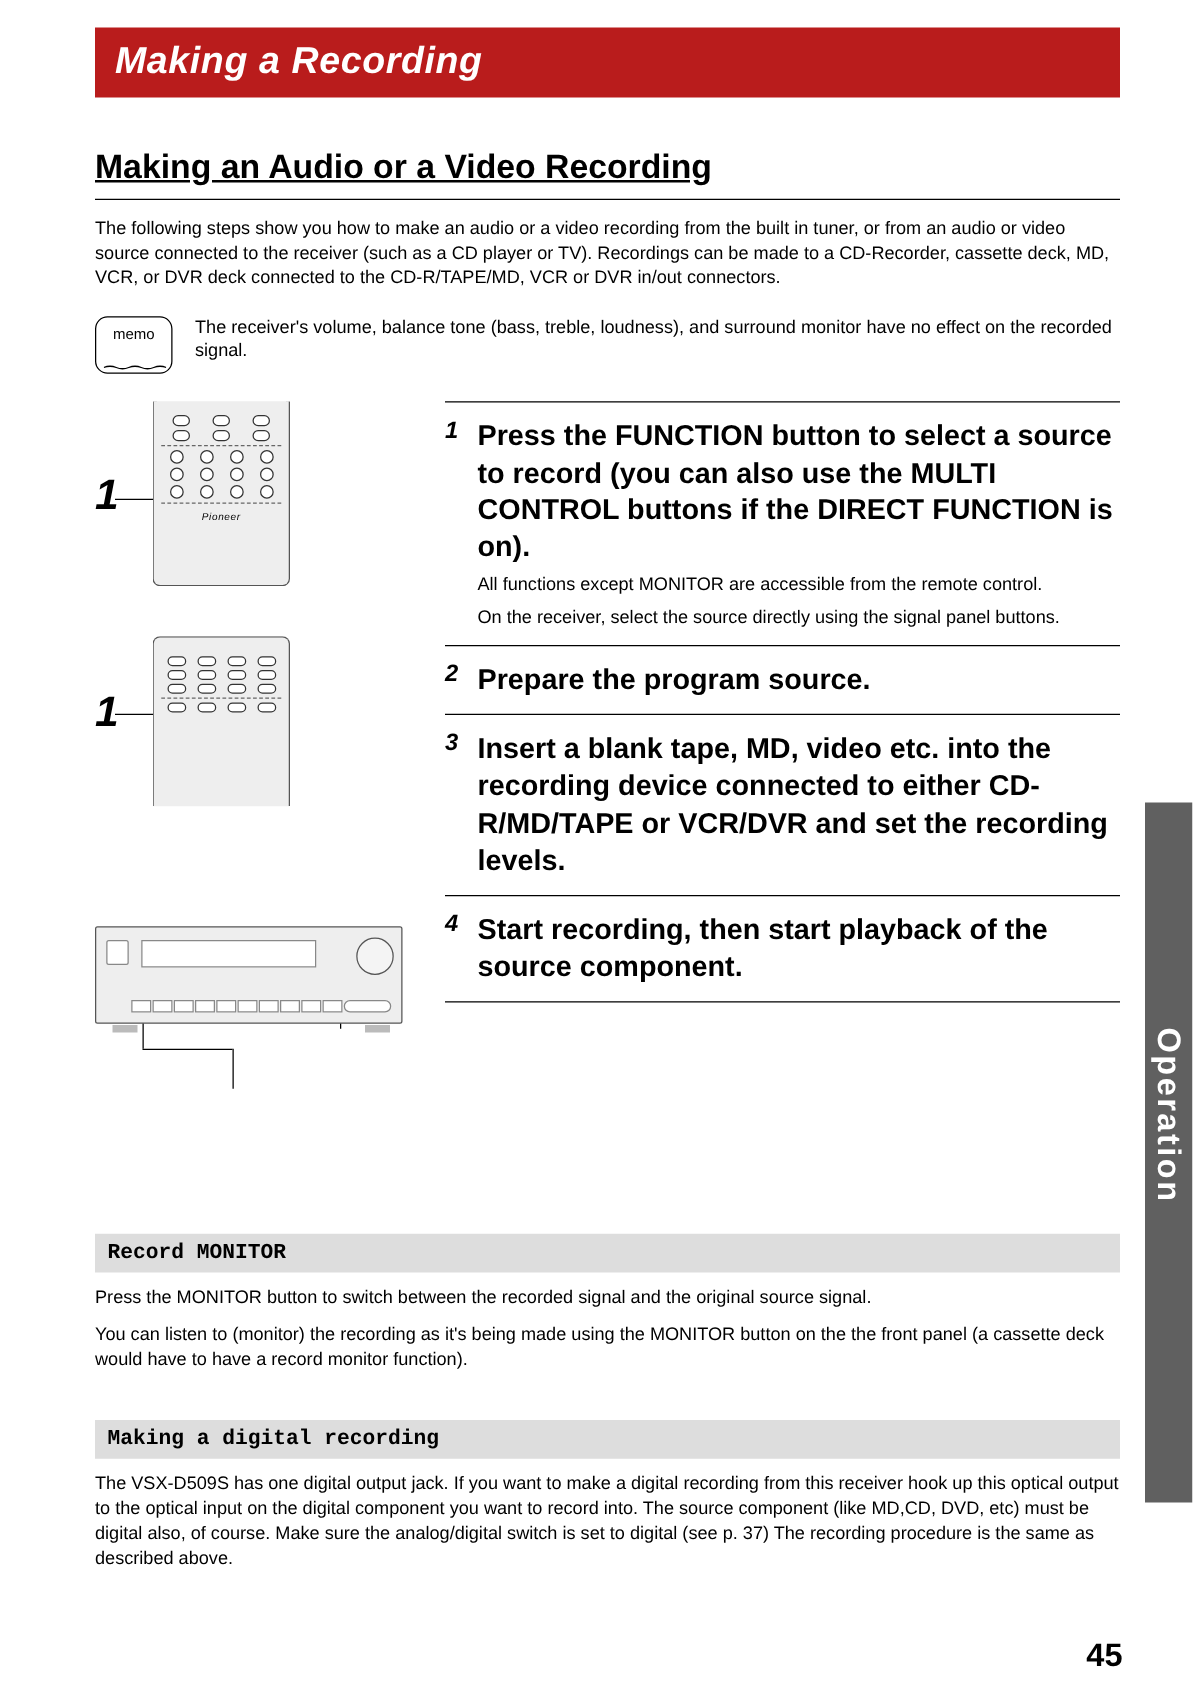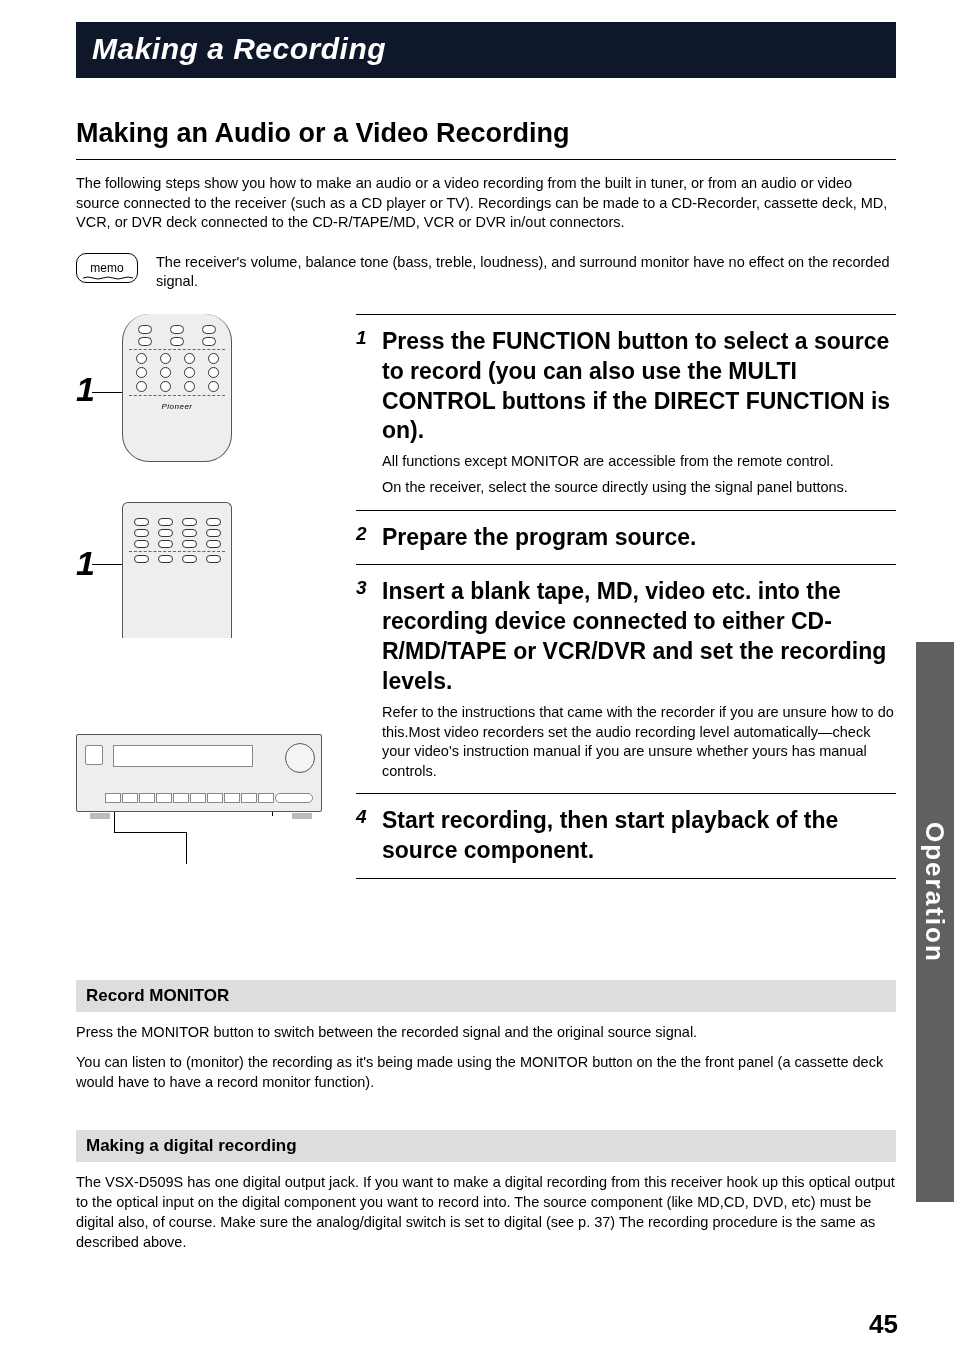--- a/index.html
+++ b/index.html
@@ -1,24 +1,24 @@
 <!DOCTYPE html>
 <html><head>
 <meta charset="utf-8">
 <style>
   * { box-sizing: border-box; margin: 0; padding: 0; }
   html, body { width: 954px; background: #fff; font-family: Arial, Helvetica, sans-serif; color: #000; }
   .page { width: 954px; min-height: 1348px; position: relative; padding: 0; }
-  .black-bar { background: #0f172a; color: #fff; padding: 10px 16px 12px 16px; margin: 22px 0 0 76px; width: 820px; }
+  .black-bar { background: #b91c1c; color: #fff; padding: 10px 16px 12px 16px; margin: 22px 0 0 76px; width: 820px; }
   .black-bar h1 { font-size: 30px; font-weight: bold; font-style: italic; letter-spacing: 0.5px; }
   .content { padding: 0 58px 0 76px; margin-top: 40px; }
-  .h2 { font-size: 27px; font-weight: bold; border-bottom: 1px solid #000; padding-bottom: 10px; margin-bottom: 14px; }
+  .h2 { font-size: 27px; font-weight: bold; border-bottom: 1px solid #000; padding-bottom: 10px; margin-bottom: 14px; text-decoration: underline; }
   .intro { font-size: 14.5px; line-height: 1.35; margin-bottom: 20px; }
   .memo-row { display: flex; align-items: flex-start; gap: 18px; margin-bottom: 22px; }
-  .memo-badge { border: 1.5px solid #000; border-radius: 10px; padding: 4px 10px 6px 10px; width: 62px; text-align: center; position: relative; flex: none; }
+  .memo-badge { border: 1.5px solid #000; border-radius: 10px; padding: 4px 10px 22px 10px; width: 62px; text-align: center; position: relative; flex: none; }
   .memo-badge span { font-size: 12px; }
   .memo-wave { position:absolute; left:6px; right:6px; bottom:2px; height:4px; }
   .memo-text { font-size: 14.5px; line-height: 1.35; }
   .two-col { display: flex; gap: 20px; }
   .left-col { width: 260px; flex: none; }
   .right-col { flex: 1; border-top: 1px solid #000; }
   .fig { position: relative; margin-bottom: 28px; }
   .fig-num { font-size: 34px; font-weight: bold; font-style: italic; position: absolute; left: 0; }
   .remote-box { margin-left: 46px; width: 110px; border: 1.5px solid #555; border-radius: 6px; background: #eee; padding: 8px 6px; position: relative; }
   .remote-row { display: flex; justify-content: space-around; margin: 3px 0; }
@@ -43,21 +43,21 @@
   .unit-btn { width:16px; height:10px; border:1px solid #888; background:#fff; }
   .unit-small { position:absolute; right:8px; bottom:8px; width:38px; height:10px; border:1px solid #888; background:#fff; border-radius:5px;}
   .unit-feet { display:flex; justify-content:space-between; padding:0 14px; margin-top:1px;}
   .foot { width:20px; height:6px; background:#bbb;}
   .step { border-bottom: 1px solid #000; padding: 12px 0 12px 0; }
   .step:last-child { }
   .step-head { display:flex; gap:10px; align-items:flex-start; }
   .step-num { font-size: 19px; font-weight: bold; font-style: italic; flex:none; width:16px; }
   .step-title { font-size: 23px; font-weight: bold; line-height:1.3; }
   .step-body { font-size: 14.5px; line-height:1.35; margin: 6px 0 0 26px; }
-  .sub-h { background:#ddd; font-size:17px; font-weight:bold; padding:6px 10px; margin: 38px 0 10px 0; }
+  .sub-h { background:#ddd; font-size:17px; font-weight:bold; padding:6px 10px; margin: 38px 0 10px 0; font-family: Liberation Mono, monospace; }
   .sub-p { font-size:14.5px; line-height:1.38; margin-bottom:10px; }
   .side-tab { position:absolute; right:0; top:620px; width:38px; height:560px; background:#606060; }
   .side-label { position:absolute; right:4px; top:800px; color:#fff; font-size:26px; font-weight:bold; writing-mode:vertical-rl; letter-spacing:2px; }
   .page-num { position:absolute; right:56px; bottom:30px; font-size:26px; font-weight:bold; }
 </style>
 </head>
 <body>
 
 <div class="page">
 
@@ -80,21 +80,21 @@
       </div>
       <p class="memo-text">The receiver's volume, balance tone (bass, treble, loudness), and surround monitor have no effect on the recorded signal.</p>
     </div>
 
     <div class="two-col">
       <div class="left-col">
 
         <div class="fig" style="height:160px;">
           <div class="fig-num" style="top:56px;">1</div>
           <div class="pointer-line" style="left:16px; top:78px; width:32px;"></div>
-          <div class="remote-box" style="height:148px; border-top:none; border-top-left-radius:0; border-top-right-radius:0;border-radius:27px;">
+          <div class="remote-box" style="height:148px; border-top:none; border-top-left-radius:0; border-top-right-radius:0;">
             <div class="remote-row">
                 <div class="rbtn-oval"></div>
                 <div class="rbtn-oval"></div>
                 <div class="rbtn-oval"></div>
               </div>
             <div class="remote-row">
                 <div class="rbtn-oval"></div>
                 <div class="rbtn-oval"></div>
                 <div class="rbtn-oval"></div>
               </div>
@@ -205,21 +205,20 @@
             <div class="step-num">2</div>
             <div class="step-title">Prepare the program source.</div>
           </div>
         </div>
 
         <div class="step">
           <div class="step-head">
             <div class="step-num">3</div>
             <div class="step-title">Insert a blank tape, MD, video etc. into the recording device connected to either CD-R/MD/TAPE or VCR/DVR and set the recording levels.</div>
           </div>
-          <p class="step-body">Refer to the instructions that came with the recorder if you are unsure how to do this.Most video recorders set the audio recording level automatically—check your video's instruction manual if you are unsure whether yours has manual controls.</p>
         </div>
 
         <div class="step" style="border-bottom:1px solid #000;">
           <div class="step-head">
             <div class="step-num">4</div>
             <div class="step-title">Start recording, then start playback of the source component.</div>
           </div>
         </div>
 
       </div>

